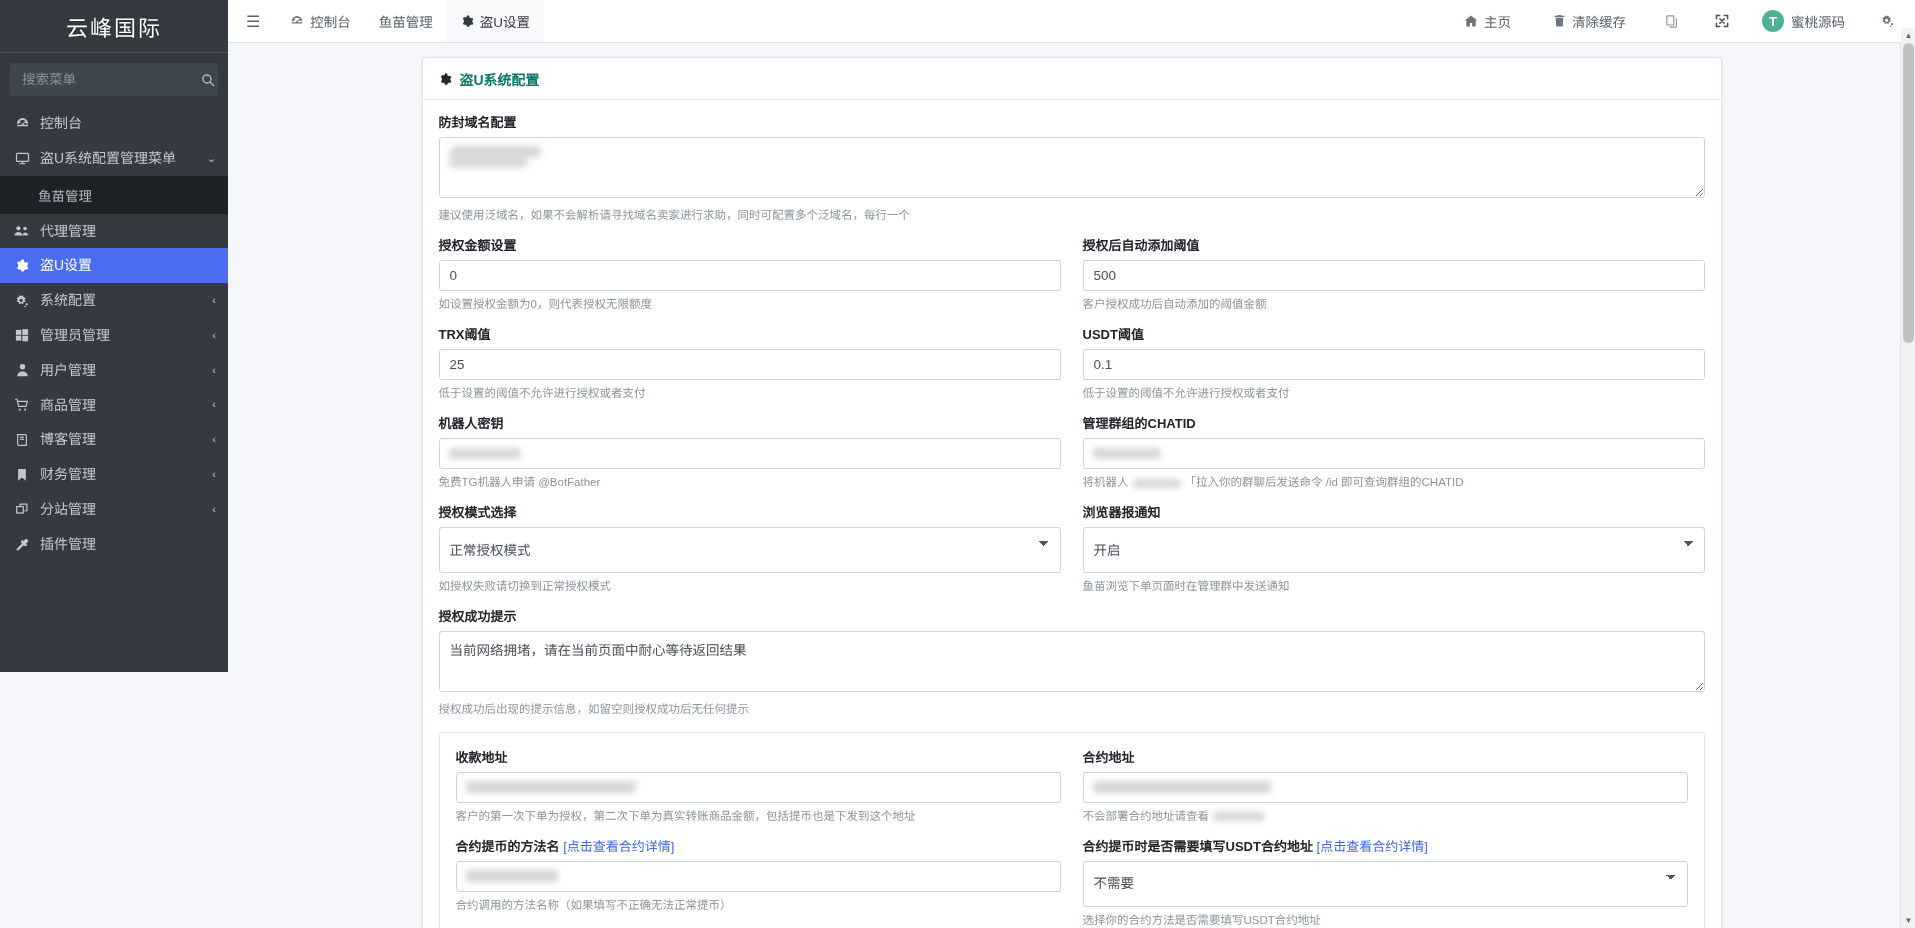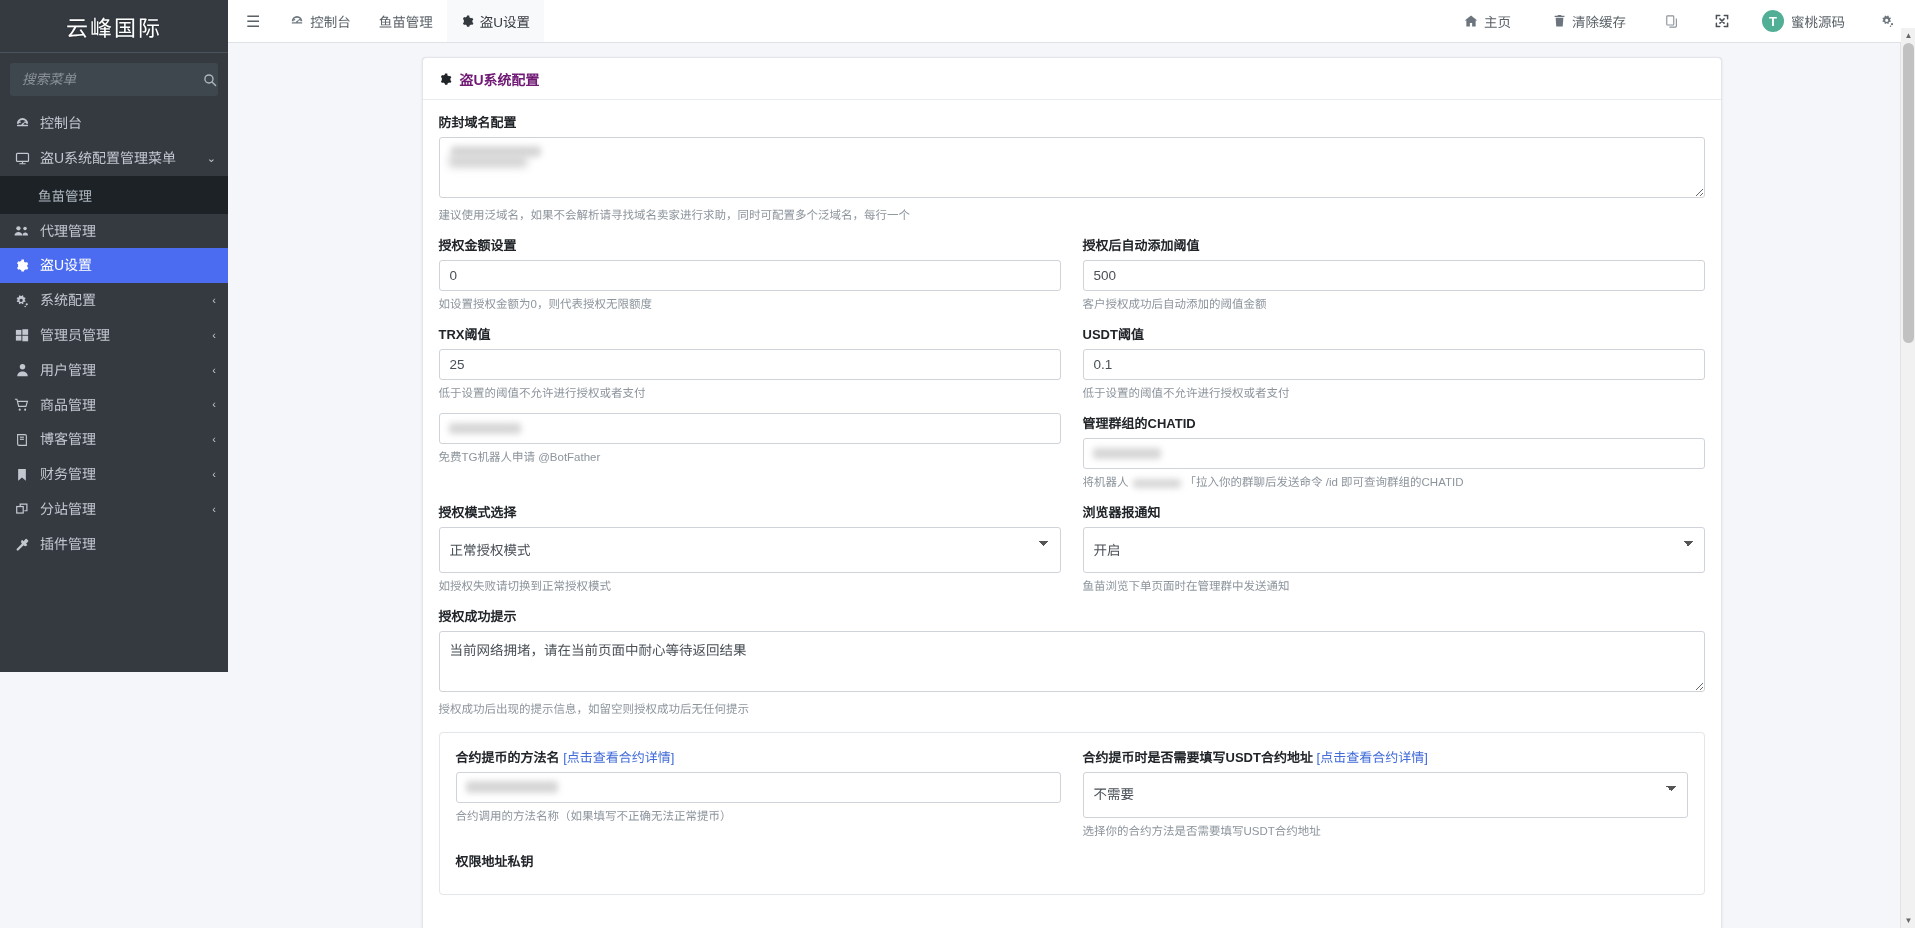--- a/index.html
+++ b/index.html
@@ -28,21 +28,21 @@
     text-shadow: 0 0 2px rgba(0,0,0,.4);
   }
   .search-wrap { padding: 10px 10px 6px 10px; }
   .search-box {
     display: flex; align-items: center;
     background: #3f474e; border-radius: 3px;
     height: 33px; padding: 0 10px;
   }
   .search-box input {
     flex: 1; background: transparent; border: none; outline: none;
-    color: #eab308; font-size: 13.5px; font-family: inherit; font-style: italic;
+    color: #eab308; font-size: 13.5px; font-family: inherit;
   }
   .search-box input::placeholder { color: #8a9199; }
   .search-icon { color: #adb5bd; font-size: 14px; display:flex; }
   .menu { list-style: none; margin: 0; padding: 4px 0 0 0; }
   .menu li { margin: 0; }
   .mi {
     display: flex; align-items: center; gap: 9px;
     padding: 9px 12px 9px 13px;
     font-size: 14px; color: #c2c7d0; cursor: pointer;
     position: relative; line-height: 1.2;
@@ -92,21 +92,21 @@
     width: 1300px; background: #fff;
     border: 1px solid #e3e6ea; border-radius: 4px;
     box-shadow: 0 0 1px rgba(0,0,0,.10), 0 1px 3px rgba(0,0,0,.07);
     align-self: flex-start;
     height: 878px; overflow: hidden;
   }
   .card-header {
     padding: 11px 16px 10px 16px; border-bottom: 1px solid #e9ecef;
     display: flex; align-items: center; gap: 8px;
   }
-  .card-title { font-size: 14px; font-weight: bold; color: #701a75; }
+  .card-title { font-size: 14px; font-weight: bold; color: #0f766e; }
   .card-body { padding: 12px 16px 16px 16px; }
 
   .form-group { margin-bottom: 12px; }
   .form-label { display: block; font-size: 13px; font-weight: bold; color: #212529; margin-bottom: 6px; }
   .form-label .lnk { color: #3f6ad8; font-weight: normal; text-decoration: none; }
   .help { font-size: 11.5px; color: #8c949c; margin-top: 5px; line-height: 1.4; }
 
   input.fc, textarea.fc, select.fc {
     width: 100%; border: 1px solid #ced4da; border-radius: 3px;
     padding: 7px 10px; font-size: 13.5px; color: #495057;
@@ -471,20 +471,21 @@
             </div>
             <div class="col form-group">
               <label class="form-label">USDT阈值</label>
               <input class="fc" type="text" value="0.1" style="">
               <div class="help">低于设置的阈值不允许进行授权或者支付</div>
             </div>
           </div>
 
           <div class="row2">
             <div class="col form-group">
+              <label class="form-label">机器人密钥</label>
               <div class="rel">
                 <input class="fc" type="text" value="" style="">
                 <span class="redact" style="position:absolute; left:10px; top:10px; width:72px; height:11px;"></span>
               </div>
               <div class="help">免费TG机器人申请 @BotFather</div>
             </div>
             <div class="col form-group">
               <label class="form-label">管理群组的CHATID</label>
               <div class="rel">
                 <input class="fc" type="text" value="" style="">
@@ -514,20 +515,40 @@
           </div>
 
           <div class="form-group">
             <label class="form-label">授权成功提示</label>
             <textarea class="fc" rows="3" style="">当前网络拥堵，请在当前页面中耐心等待返回结果</textarea>
             <div class="help">授权成功后出现的提示信息，如留空则授权成功后无任何提示</div>
           </div>
 
           <div class="inner-card">
 
+            <div class="row2">
+              <div class="col form-group">
+                <label class="form-label">收款地址</label>
+                <div class="rel">
+                  <input class="fc" type="text" value="" style="">
+                  <span class="redact" style="position:absolute; left:10px; top:9px; width:170px; height:12px;"></span>
+                </div>
+                <div class="help">客户的第一次下单为授权，第二次下单为真实转账商品金额，包括提币也是下发到这个地址</div>
+              </div>
+              <div class="col form-group">
+                <label class="form-label">合约地址</label>
+                <div class="rel">
+                  <input class="fc" type="text" value="" style="">
+                  <span class="redact" style="position:absolute; left:10px; top:9px; width:178px; height:12px;"></span>
+                </div>
+                <div class="help">
+                  <span>不会部署合约地址请查看</span><span class="redact" style="width:52px;height:9px;margin-left:4px;"></span>
+                </div>
+              </div>
+            </div>
 
             <div class="row2">
               <div class="col form-group">
                 <label class="form-label">
                   <span>合约提币的方法名</span>
                   <a class="lnk" href="#">[点击查看合约详情]</a>
                 </label>
                 <div class="rel">
                   <input class="fc" type="text" value="" style="">
                   <span class="redact" style="position:absolute; left:10px; top:9px; width:92px; height:12px;"></span>

